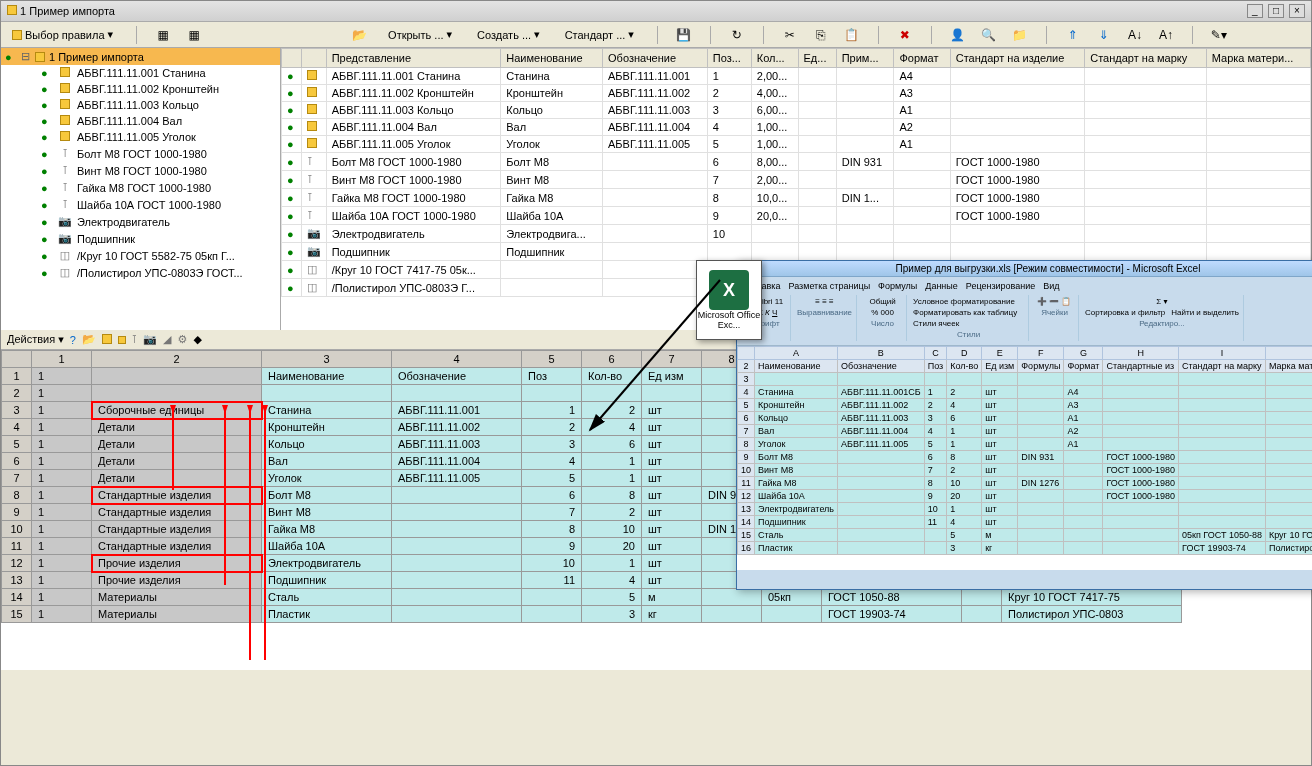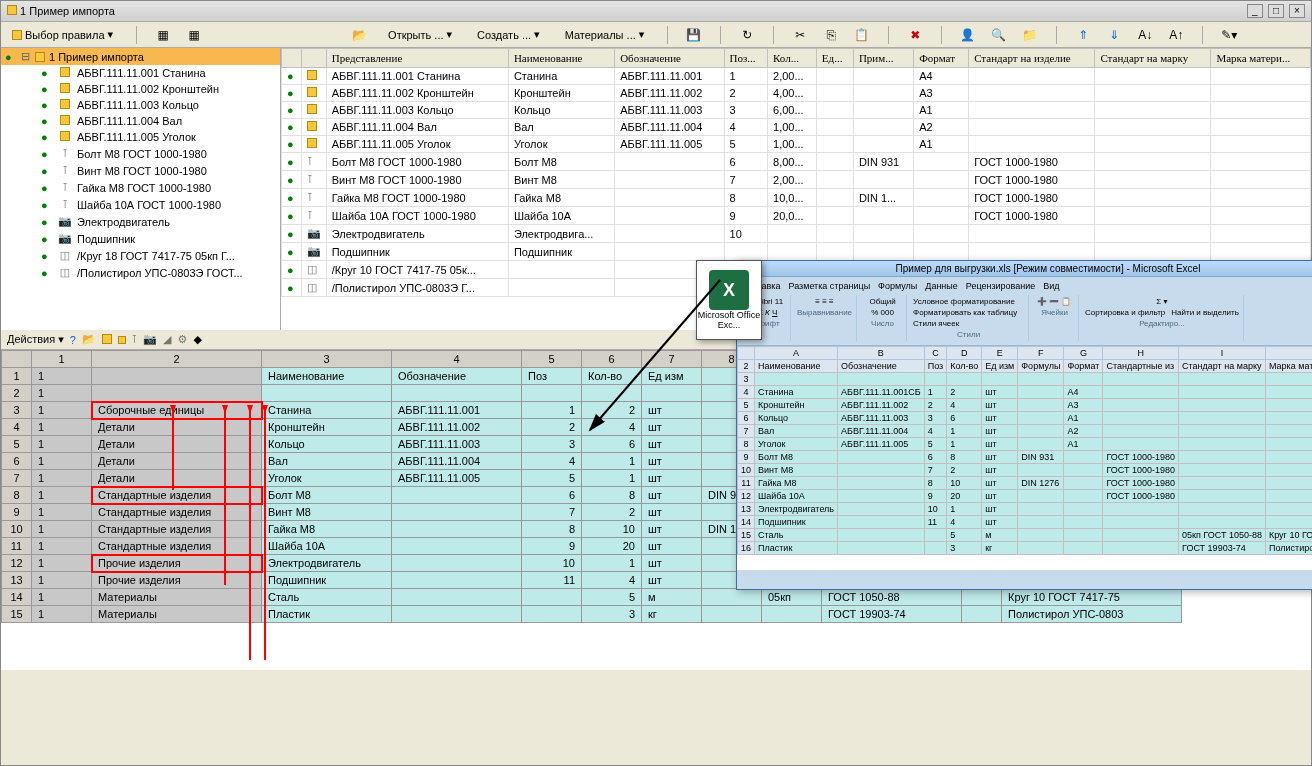--- a/index.html
+++ b/index.html
@@ -13,21 +13,21 @@
 .toolbar .icon { width: 16px; height: 16px; display: inline-flex; align-items: center; justify-content: center; font-size: 12px; }
 .pane-row { display: flex; height: 282px; }
 .tree-pane { width: 280px; border-right: 1px solid #aaa; background: #fff; overflow: auto; }
 .tree-row { display: flex; align-items: center; padding: 2px 4px; gap: 4px; white-space: nowrap; cursor: pointer; }
 .tree-row.selected { background: #f7b84f; }
 .tree-row .plus { color: green; font-weight: bold; width: 12px; }
 .tree-row .tbox { color: #666; width: 10px; }
 .tree-row .pic { width: 16px; text-align: center; }
 .table-pane { flex: 1; background: #fff; overflow: auto; }
 table.grid { border-collapse: collapse; width: 100%; font-size: 11px; }
-table.grid th { background: #ece9d8; border: 1px solid #c0c0c0; padding: 3px 5px; text-align: left; font-weight: normal; white-space: nowrap; font-family: Liberation Serif, serif; }
+table.grid th { background: #ece9d8; border: 1px solid #c0c0c0; padding: 3px 5px; text-align: left; font-weight: normal; white-space: nowrap; }
 table.grid td { border: 1px solid #e0e0e0; padding: 2px 5px; white-space: nowrap; }
 .section-title { background: #d4d0c8; padding: 4px 8px; font-weight: bold; border-top: 1px solid #aaa; border-bottom: 1px solid #aaa; }
 .actions-bar { background: #ece9d8; padding: 3px 6px; display: flex; align-items: center; gap: 6px; border-bottom: 1px solid #aaa; }
 .import-grid-wrap { height: 320px; overflow: auto; background: #fff; position: relative; }
 table.import { border-collapse: collapse; font-size: 11px; }
 table.import th { background: #d4d0c8; border: 1px solid #999; padding: 2px; text-align: center; font-weight: normal; min-width: 30px; }
 table.import td { border: 1px solid #999; padding: 2px 6px; background: #bfeaea; white-space: nowrap; }
 table.import td.107 { background: #c8c8c8; }
 table.import td.hdrcell { background: #bfeaea; font-weight: normal; }
 .redbox { outline: 2px solid red; outline-offset: -1px; }
@@ -67,21 +67,21 @@
 
   <div class="toolbar">
     <div class="btn"><span class="ycube"></span><span>Выбор правила</span> ▾</div>
     <div class="sep"></div>
     <span class="icon">▦</span>
     <span class="icon">▦</span>
     <div style="flex:0 0 120px"></div>
     <span class="icon brown-icon">📂</span>
     <div class="btn"><span>Открыть ...</span> ▾</div>
     <div class="btn"><span>Создать ...</span> ▾</div>
-    <div class="btn"><span>Материалы ...</span> ▾</div>
+    <div class="btn"><span>Стандарт ...</span> ▾</div>
     <div class="sep"></div>
     <span class="icon">💾</span>
     <div class="sep"></div>
     <span class="icon">↻</span>
     <div class="sep"></div>
     <span class="icon">✂</span>
     <span class="icon">⎘</span>
     <span class="icon">📋</span>
     <div class="sep"></div>
     <span class="icon" style="color:#c00">✖</span>
@@ -158,21 +158,21 @@
       <span>Электродвигатель</span>
     </div>
           <div class="tree-row" style="padding-left:40px">
       <span class="plus">●</span>
       <span class="pic"><span class="brown-icon">📷</span></span>
       <span>Подшипник</span>
     </div>
           <div class="tree-row" style="padding-left:40px">
       <span class="plus">●</span>
       <span class="pic"><span class="gray-icon">◫</span></span>
-      <span>/Круг 18 ГОСТ 7417-75 05кп Г...</span>
+      <span>/Круг 10 ГОСТ 5582-75 05кп Г...</span>
     </div>
           <div class="tree-row" style="padding-left:40px">
       <span class="plus">●</span>
       <span class="pic"><span class="gray-icon">◫</span></span>
       <span>/Полистирол УПС-0803Э ГОСТ...</span>
     </div>
         </div>
     </div>
     <div class="table-pane">
       <table class="grid">

